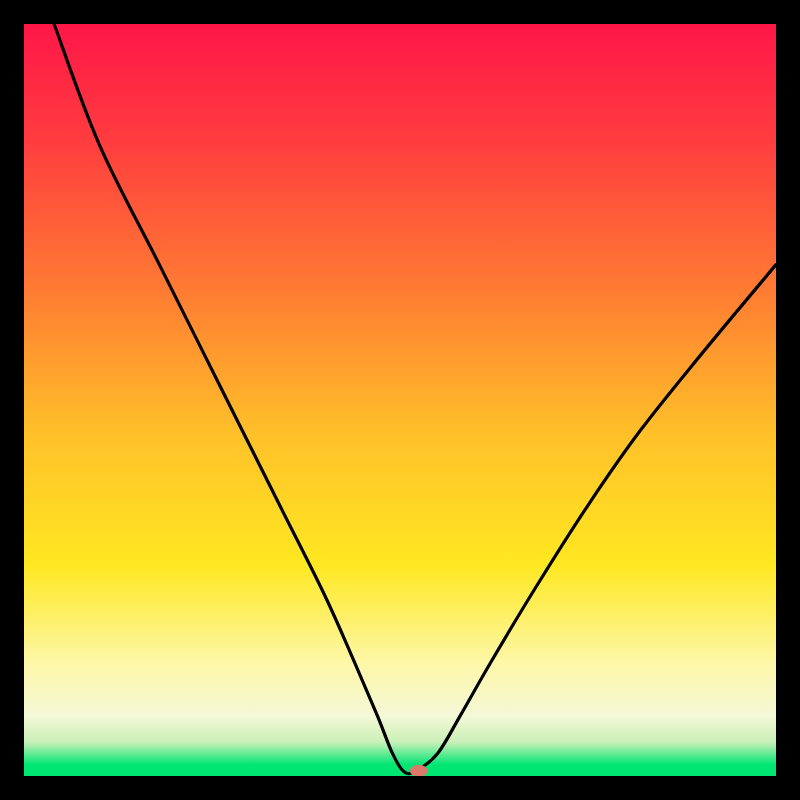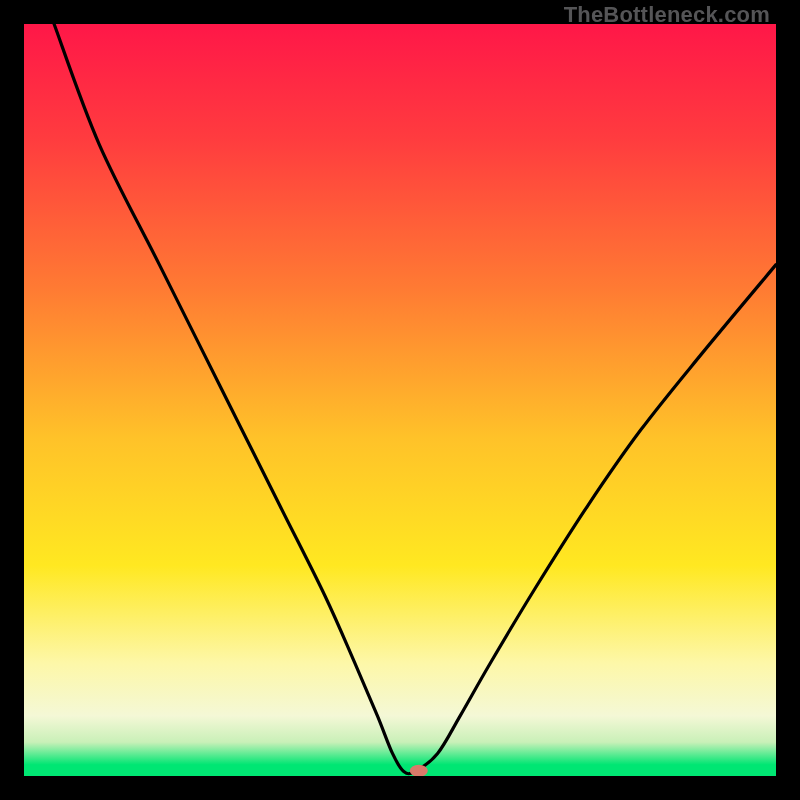--- a/index.html
+++ b/index.html
@@ -34,21 +34,20 @@
     letter-spacing: 0.2px;
     user-select: none;
   }
   svg { display: block; }
 </style>
 </head>
 <body>
 
 <div class="frame">
 
-  <div class="watermark">TheBottleneck.com</div>
 
   <div class="plot-area">
     <svg id="chart-svg" width="752" height="752" viewBox="0 0 752 752">
       <defs>
         <linearGradient id="bg-grad" x1="0" y1="0" x2="0" y2="1">
             <stop offset="0%" stop-color="#ff1748"></stop>
             <stop offset="15%" stop-color="#ff3b3f"></stop>
             <stop offset="35%" stop-color="#ff7a33"></stop>
             <stop offset="55.00000000000001%" stop-color="#ffc229"></stop>
             <stop offset="72%" stop-color="#ffe821"></stop>

